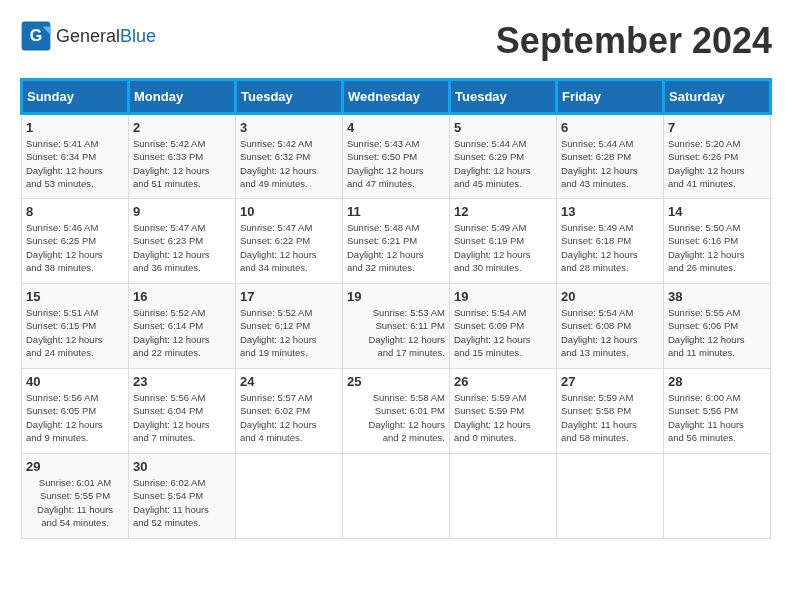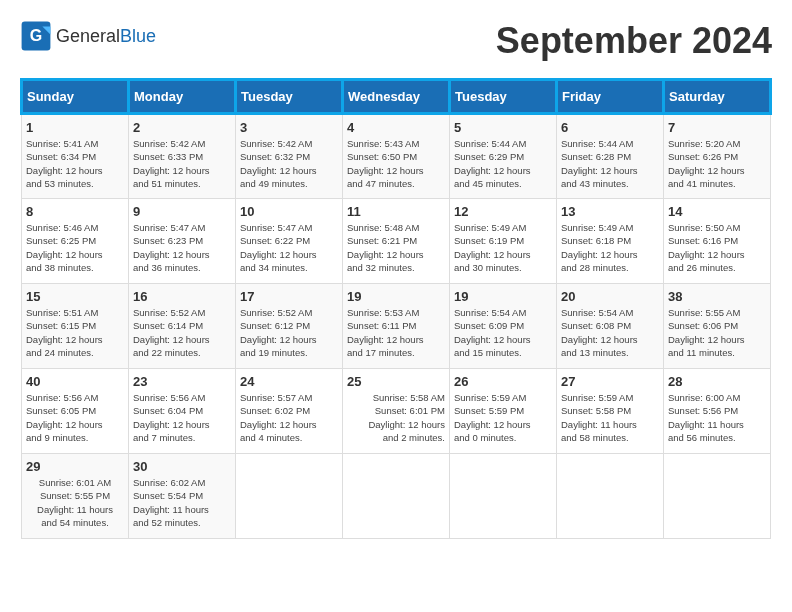--- a/index.html
+++ b/index.html
@@ -236,21 +236,21 @@
         </td>
         <td>
           <span class="day-number">17</span>
           <div class="cell-content" style="white-space: pre-line;">Sunrise: 5:52 AM
 Sunset: 6:12 PM
 Daylight: 12 hours
 and 19 minutes.</div>
         </td>
         <td>
           <span class="day-number">19</span>
-          <div class="cell-content" style="white-space: pre-line;">Sunrise: 5:53 AM
+          <div class="cell-content" style="white-space: pre-line; text-align: right;">Sunrise: 5:53 AM
 Sunset: 6:11 PM
 Daylight: 12 hours
 and 17 minutes.</div>
         </td>
         <td>
           <span class="day-number">19</span>
           <div class="cell-content" style="white-space: pre-line;">Sunrise: 5:54 AM
 Sunset: 6:09 PM
 Daylight: 12 hours
 and 15 minutes.</div>

